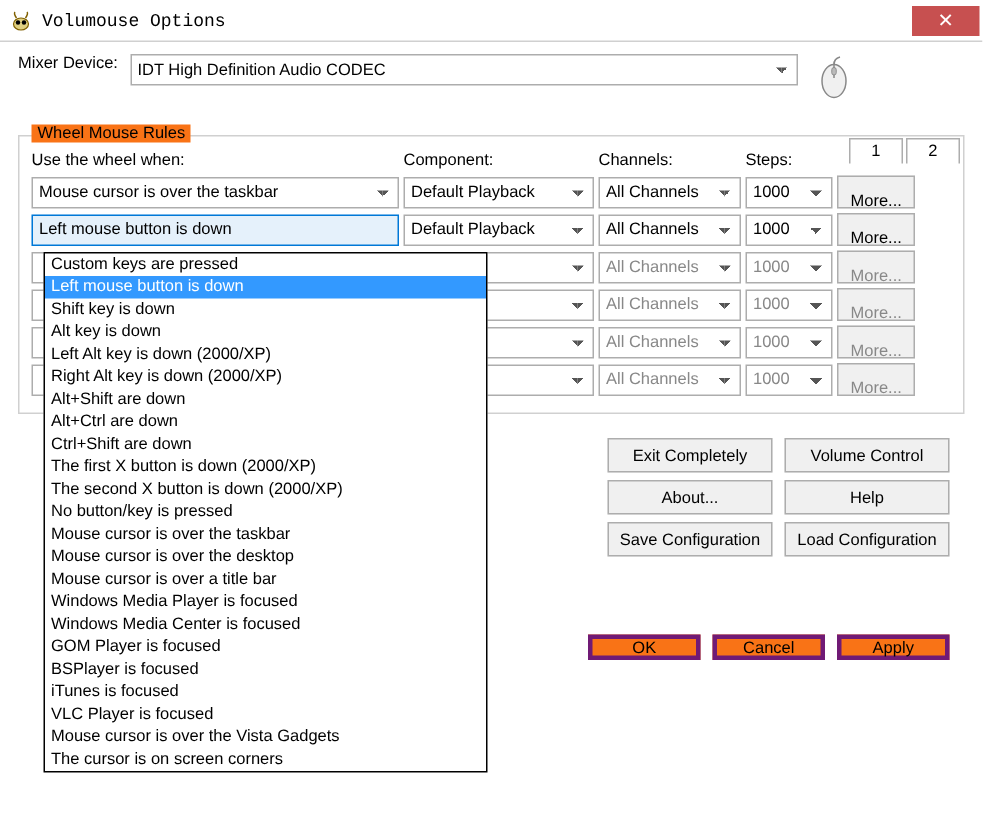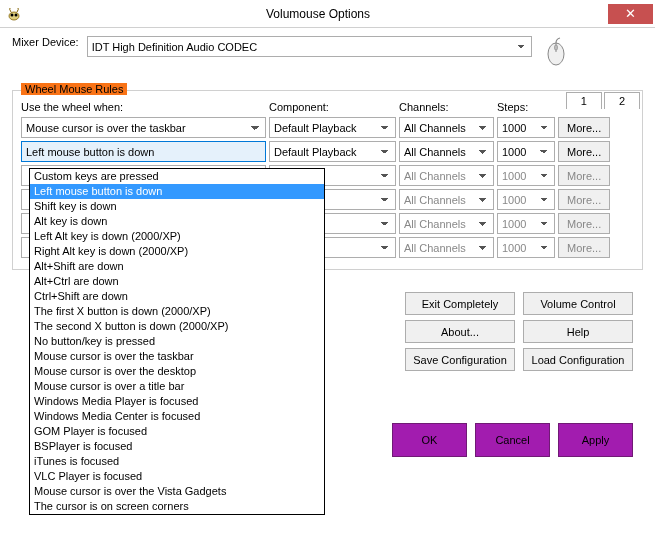--- a/index.html
+++ b/index.html
@@ -1,51 +1,51 @@
 <!DOCTYPE html>
 <html><head>
 <meta charset="utf-8">
 <style>
 * { box-sizing: border-box; margin: 0; padding: 0; font-family: 'Segoe UI', Tahoma, sans-serif; font-size: 11px; }
 body { background: #fff; width: 655px; height: 551px; overflow: hidden; position: relative; }
 .titlebar { background: #fff; height: 28px; display: flex; align-items: center; border-bottom: 1px solid #d0d0d0; }
 .titlebar-icon { width: 28px; display: flex; align-items: center; justify-content: center; }
-.titlebar-title { flex: 1; text-align: center; font-size: 12px; color: #000; }
+.titlebar-title { flex: 1; text-align: left; font-size: 12px; color: #000; font-family: Liberation Mono, monospace; }
 .close-btn { width: 45px; height: 20px; background: #c75050; color: #fff; display: flex; align-items: center; justify-content: center; font-size: 13px; margin-right: 2px; cursor: pointer; }
 .content { padding: 8px 12px; position: relative; }
 .row { display: flex; margin-bottom: 6px; }
 .lbl { margin-right: 8px; color: #000; }
 .select { border: 1px solid #adadad; background: #fff; height: 21px; padding: 0 18px 0 4px; appearance: none; position: relative; background-image: linear-gradient(45deg, transparent 50%, #555 50%), linear-gradient(135deg, #555 50%, transparent 50%); background-position: calc(100% - 10px) 8px, calc(100% - 6px) 8px; background-size: 4px 4px, 4px 4px; background-repeat: no-repeat; }
 .select-wide { width: 445px; }
 .mouse-icon { width: 32px; height: 32px; margin-left: 8px; }
 .tabs { position: absolute; right: 15px; top: 64px; display: flex; gap: 2px; }
 .tab { border: 1px solid #adadad; border-bottom: none; padding: 2px 14px; background: #fff; cursor: pointer; font-size: 11px; }
 .group { border: 1px solid #d0d0d0; padding: 10px 8px 8px; margin-top: 22px; position: relative; }
 .group-title { position: absolute; top: -8px; left: 8px; background: #f97316; padding: 0 4px; font-size: 11px; }
 .col-headers { display: flex; margin-bottom: 4px; }
 .col-headers > div { color: #000; }
 .rule-row { display: flex; align-items: center; margin-bottom: 3px; gap: 3px; }
 .sel-wheel { width: 245px; height: 21px; }
 .sel-comp { width: 127px; height: 21px; }
 .sel-chan { width: 95px; height: 21px; }
 .sel-steps { width: 58px; height: 21px; }
-.btn { border: 1px solid #adadad; background: #f0f0f0; height: 21px; padding: 0 8px; cursor: pointer; font-size: 11px; }
+.btn { border: 1px solid #adadad; background: #f0f0f0; height: 21px; padding: 10px 8px; cursor: pointer; font-size: 11px; }
 .btn-more { width: 52px; }
 .disabled .select, .disabled .btn { color: #888; }
 .sel-active { border: 1px solid #0078d7; background: #e5f1fb; }
 .dropdown { position: absolute; left: 29px; top: 168px; width: 296px; border: 1px solid #000; background: #fff; z-index: 100; max-height: 378px; overflow-y: auto; }
 .dropdown-item { padding: 1px 4px; cursor: pointer; white-space: nowrap; font-size: 11px; line-height: 13px; }
 .dropdown-item.selected { background: #3399ff; color: #fff; }
 .dropdown::-webkit-scrollbar { width: 16px; }
 .dropdown::-webkit-scrollbar-track { background: #f0f0f0; border-left: 1px solid #d0d0d0; }
 .dropdown::-webkit-scrollbar-thumb { background: #c0c0c0; border: 1px solid #a0a0a0; }
 .action-btns { position: absolute; right: 22px; top: 292px; display: grid; grid-template-columns: 110px 110px; gap: 5px 8px; }
 .action-btn { border: 1px solid #adadad; background: #f0f0f0; height: 23px; cursor: pointer; font-size: 11px; }
 .bottom-btns { position: absolute; right: 22px; top: 423px; display: flex; gap: 8px; }
-.bottom-btn { border: 1px solid #701a75; background: #a21caf; width: 75px; height: 34px; cursor: pointer; font-size: 11px; }
+.bottom-btn { border: 3px solid #701a75; background: #f97316; width: 75px; height: 17px; cursor: pointer; font-size: 11px; }
 .watermark { position: absolute; left: 130px; top: 240px; font-size: 28px; font-weight: bold; font-style: italic; color: rgba(160,200,140,0.3); pointer-events: none; z-index: 1; }
 </style>
 </head>
 <body>
 
 <div class="titlebar">
   <div class="titlebar-icon">
     <svg width="16" height="16" viewBox="0 0 16 16">
         <ellipse cx="8" cy="10" rx="5" ry="4" fill="#e0d080" stroke="#806000" stroke-width="0.8"></ellipse>
         <circle cx="6" cy="9" r="1.5" fill="#000"></circle>

